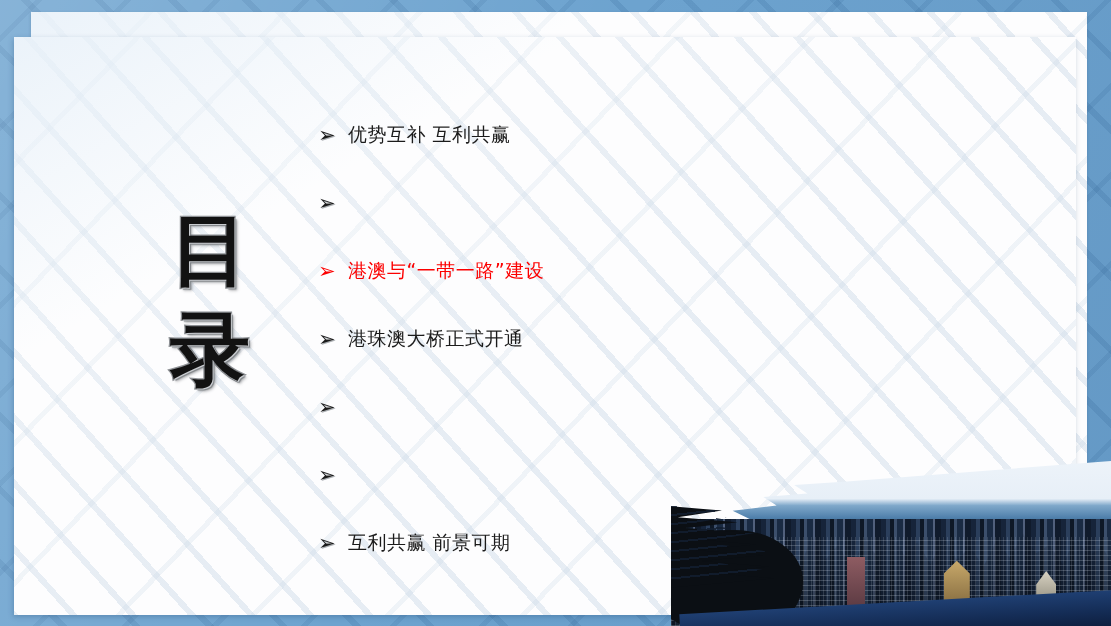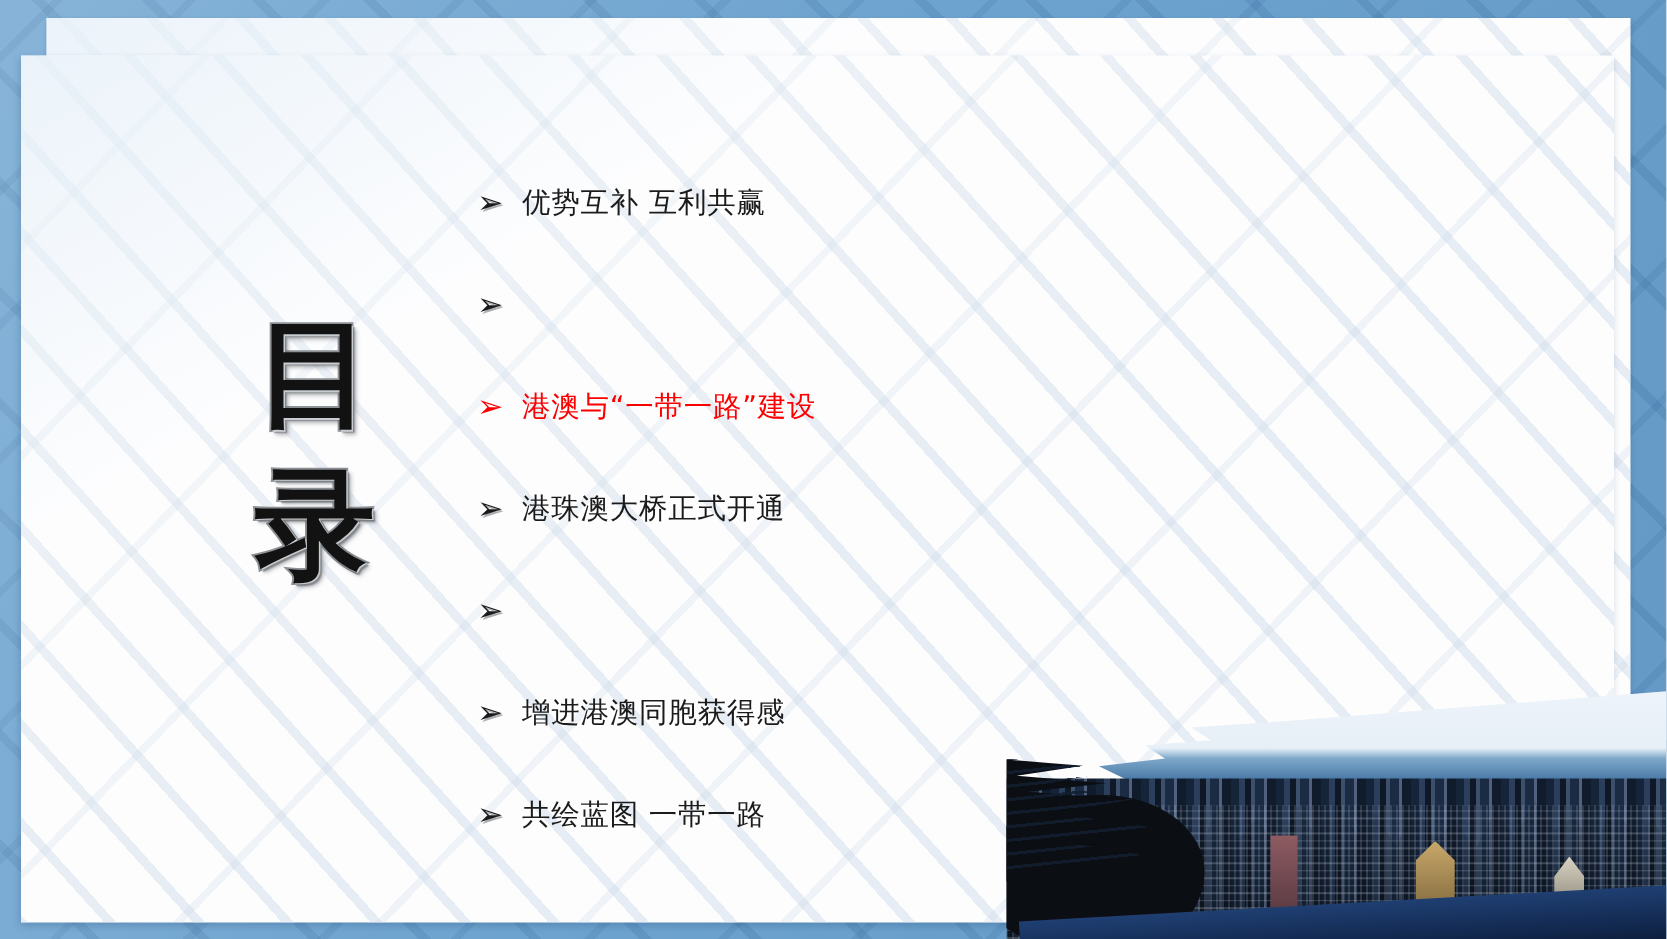--- a/index.html
+++ b/index.html
@@ -367,26 +367,25 @@
       <span class="toc-bullet">➢</span>
       <span class="toc-text">港珠澳大桥正式开通</span>
     </div>
 
     <div class="toc-item">
       <span class="toc-bullet">➢</span>
     </div>
 
     <div class="toc-item">
       <span class="toc-bullet">➢</span>
-      <span class="toc-text">增进港澳同胞获得感</span>
-    </div>
-
-    <div class="toc-item">
-      <span class="toc-bullet">➢</span>
-      <span class="toc-text">共绘蓝图  一带一路</span>
+    </div>
+
+    <div class="toc-item">
+      <span class="toc-bullet">➢</span>
+      <span class="toc-text">互利共赢  前景可期</span>
     </div>
 
   </div>
 
   <div id="skyline">
     <div class="photo"></div>
     <div class="water"></div>
     <div class="far-city"></div>
     <div class="towers"></div>
     <div class="towers-skyline"></div>

